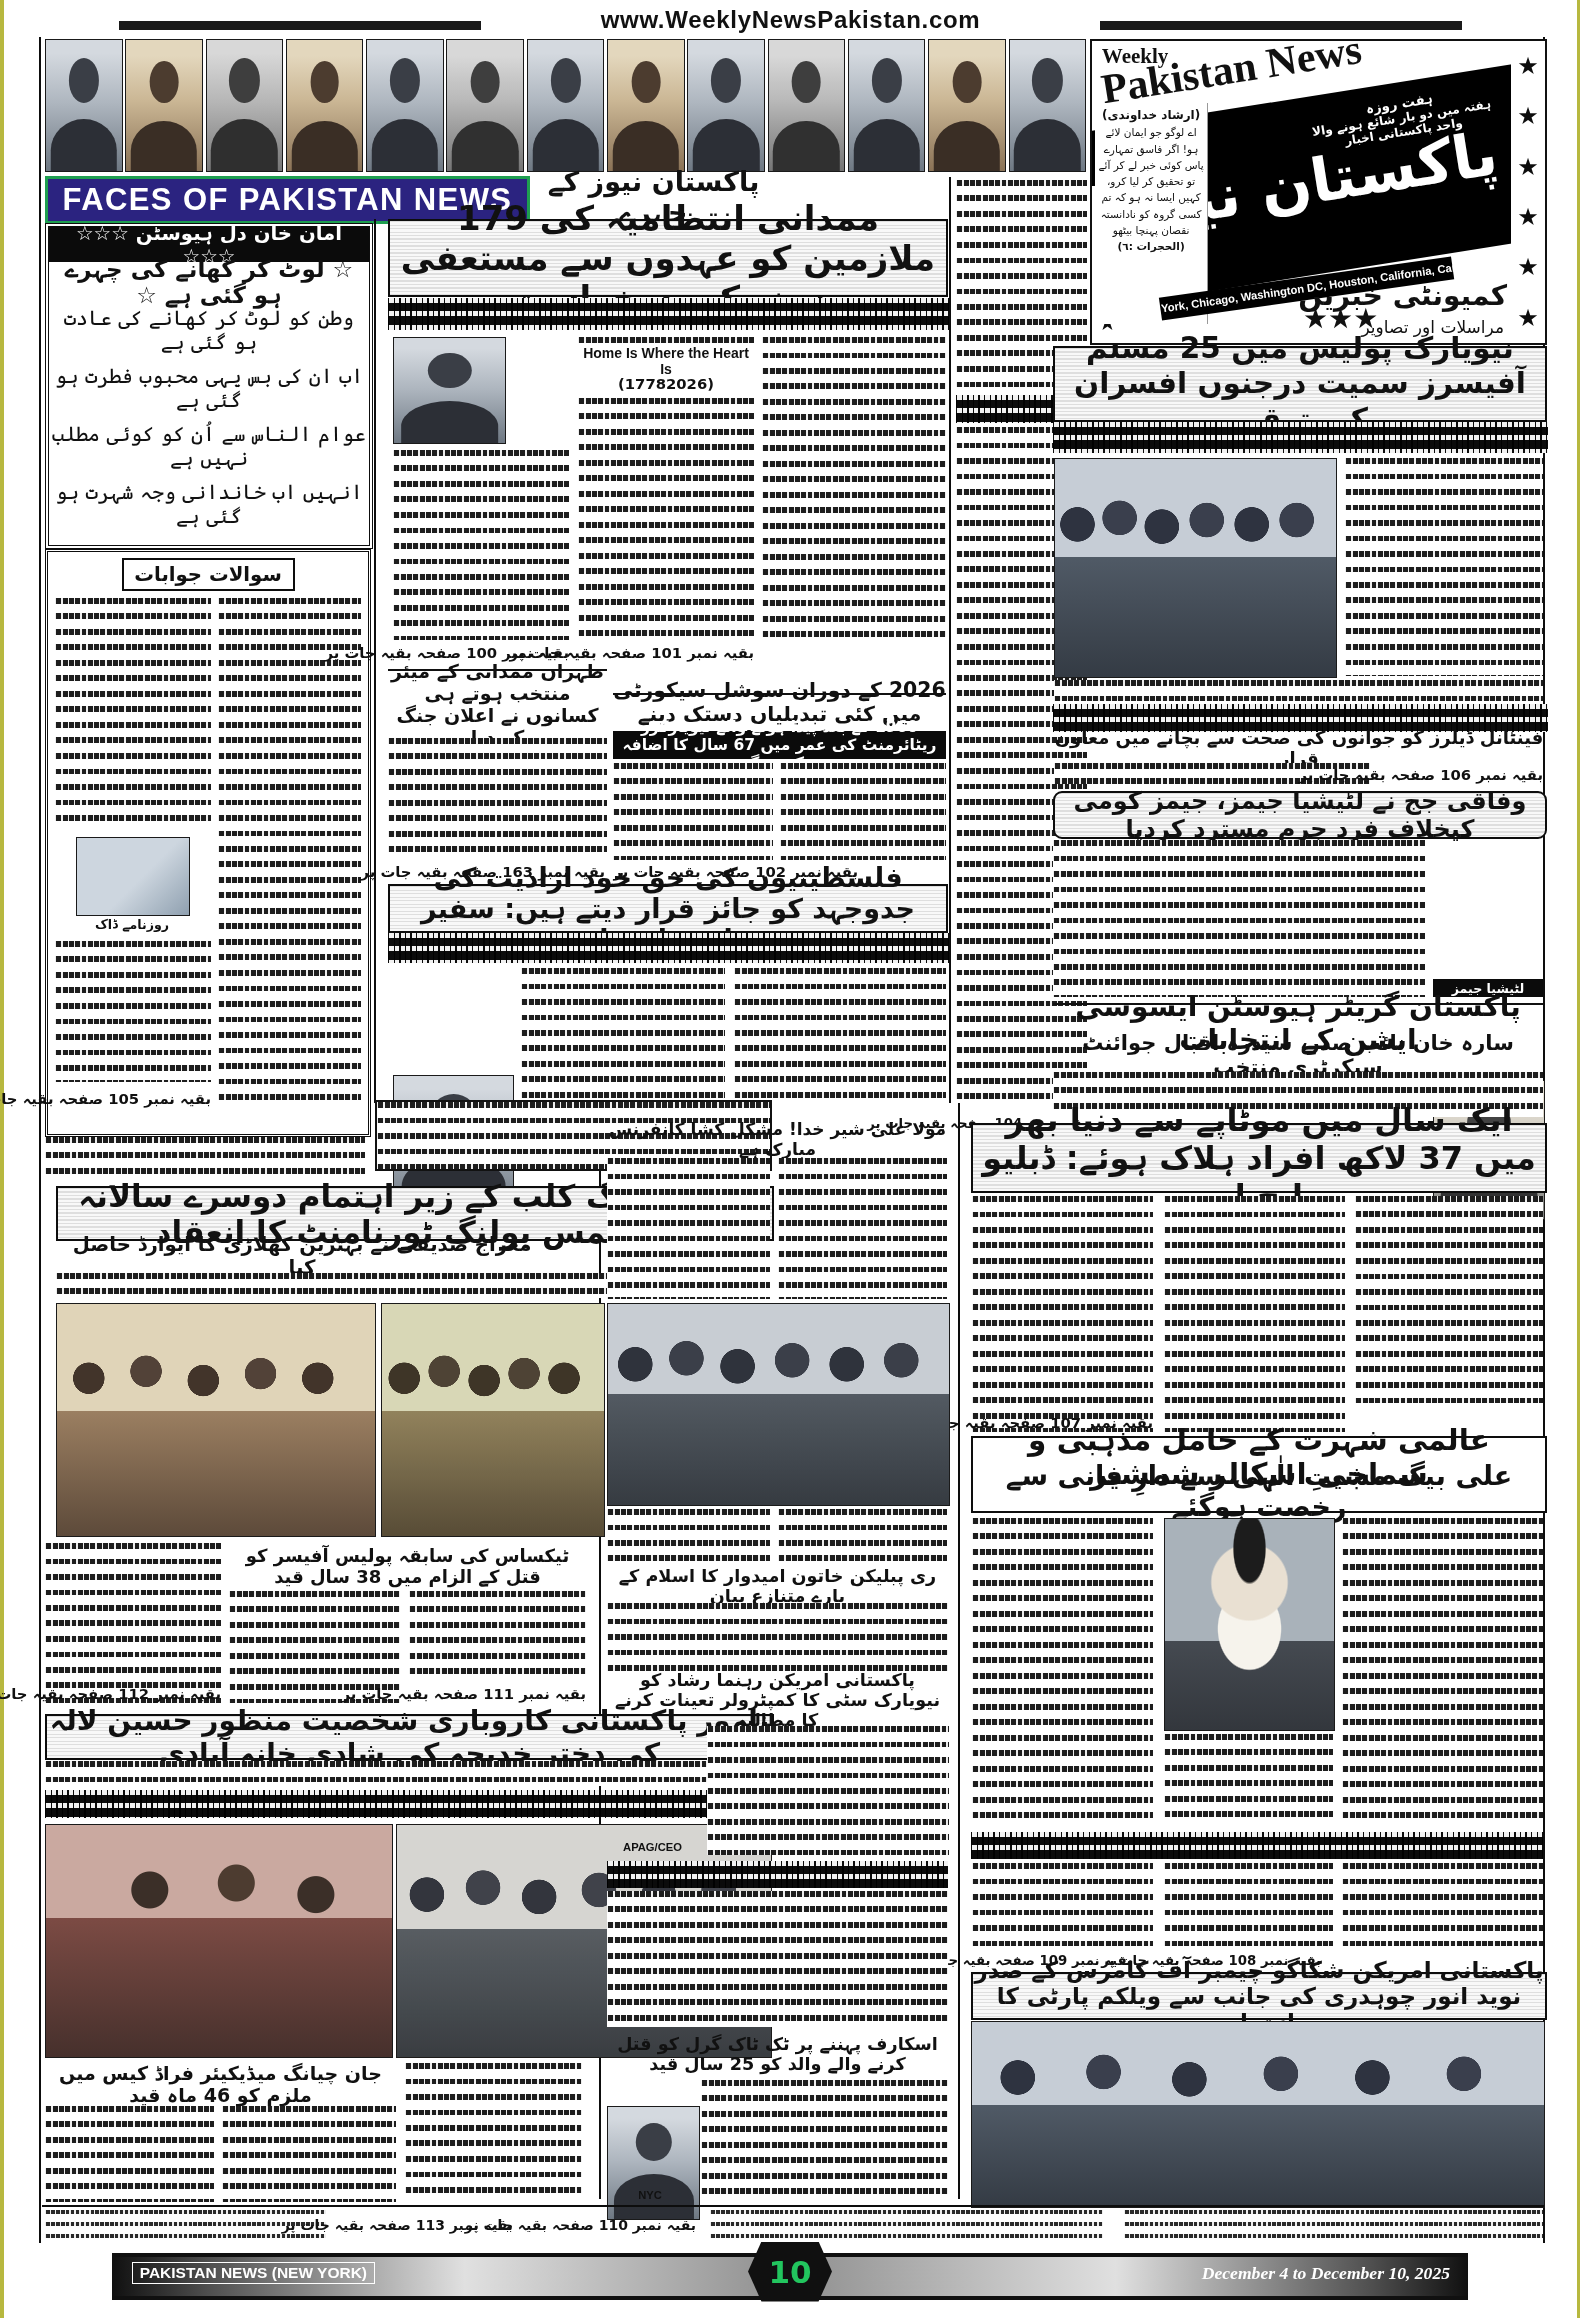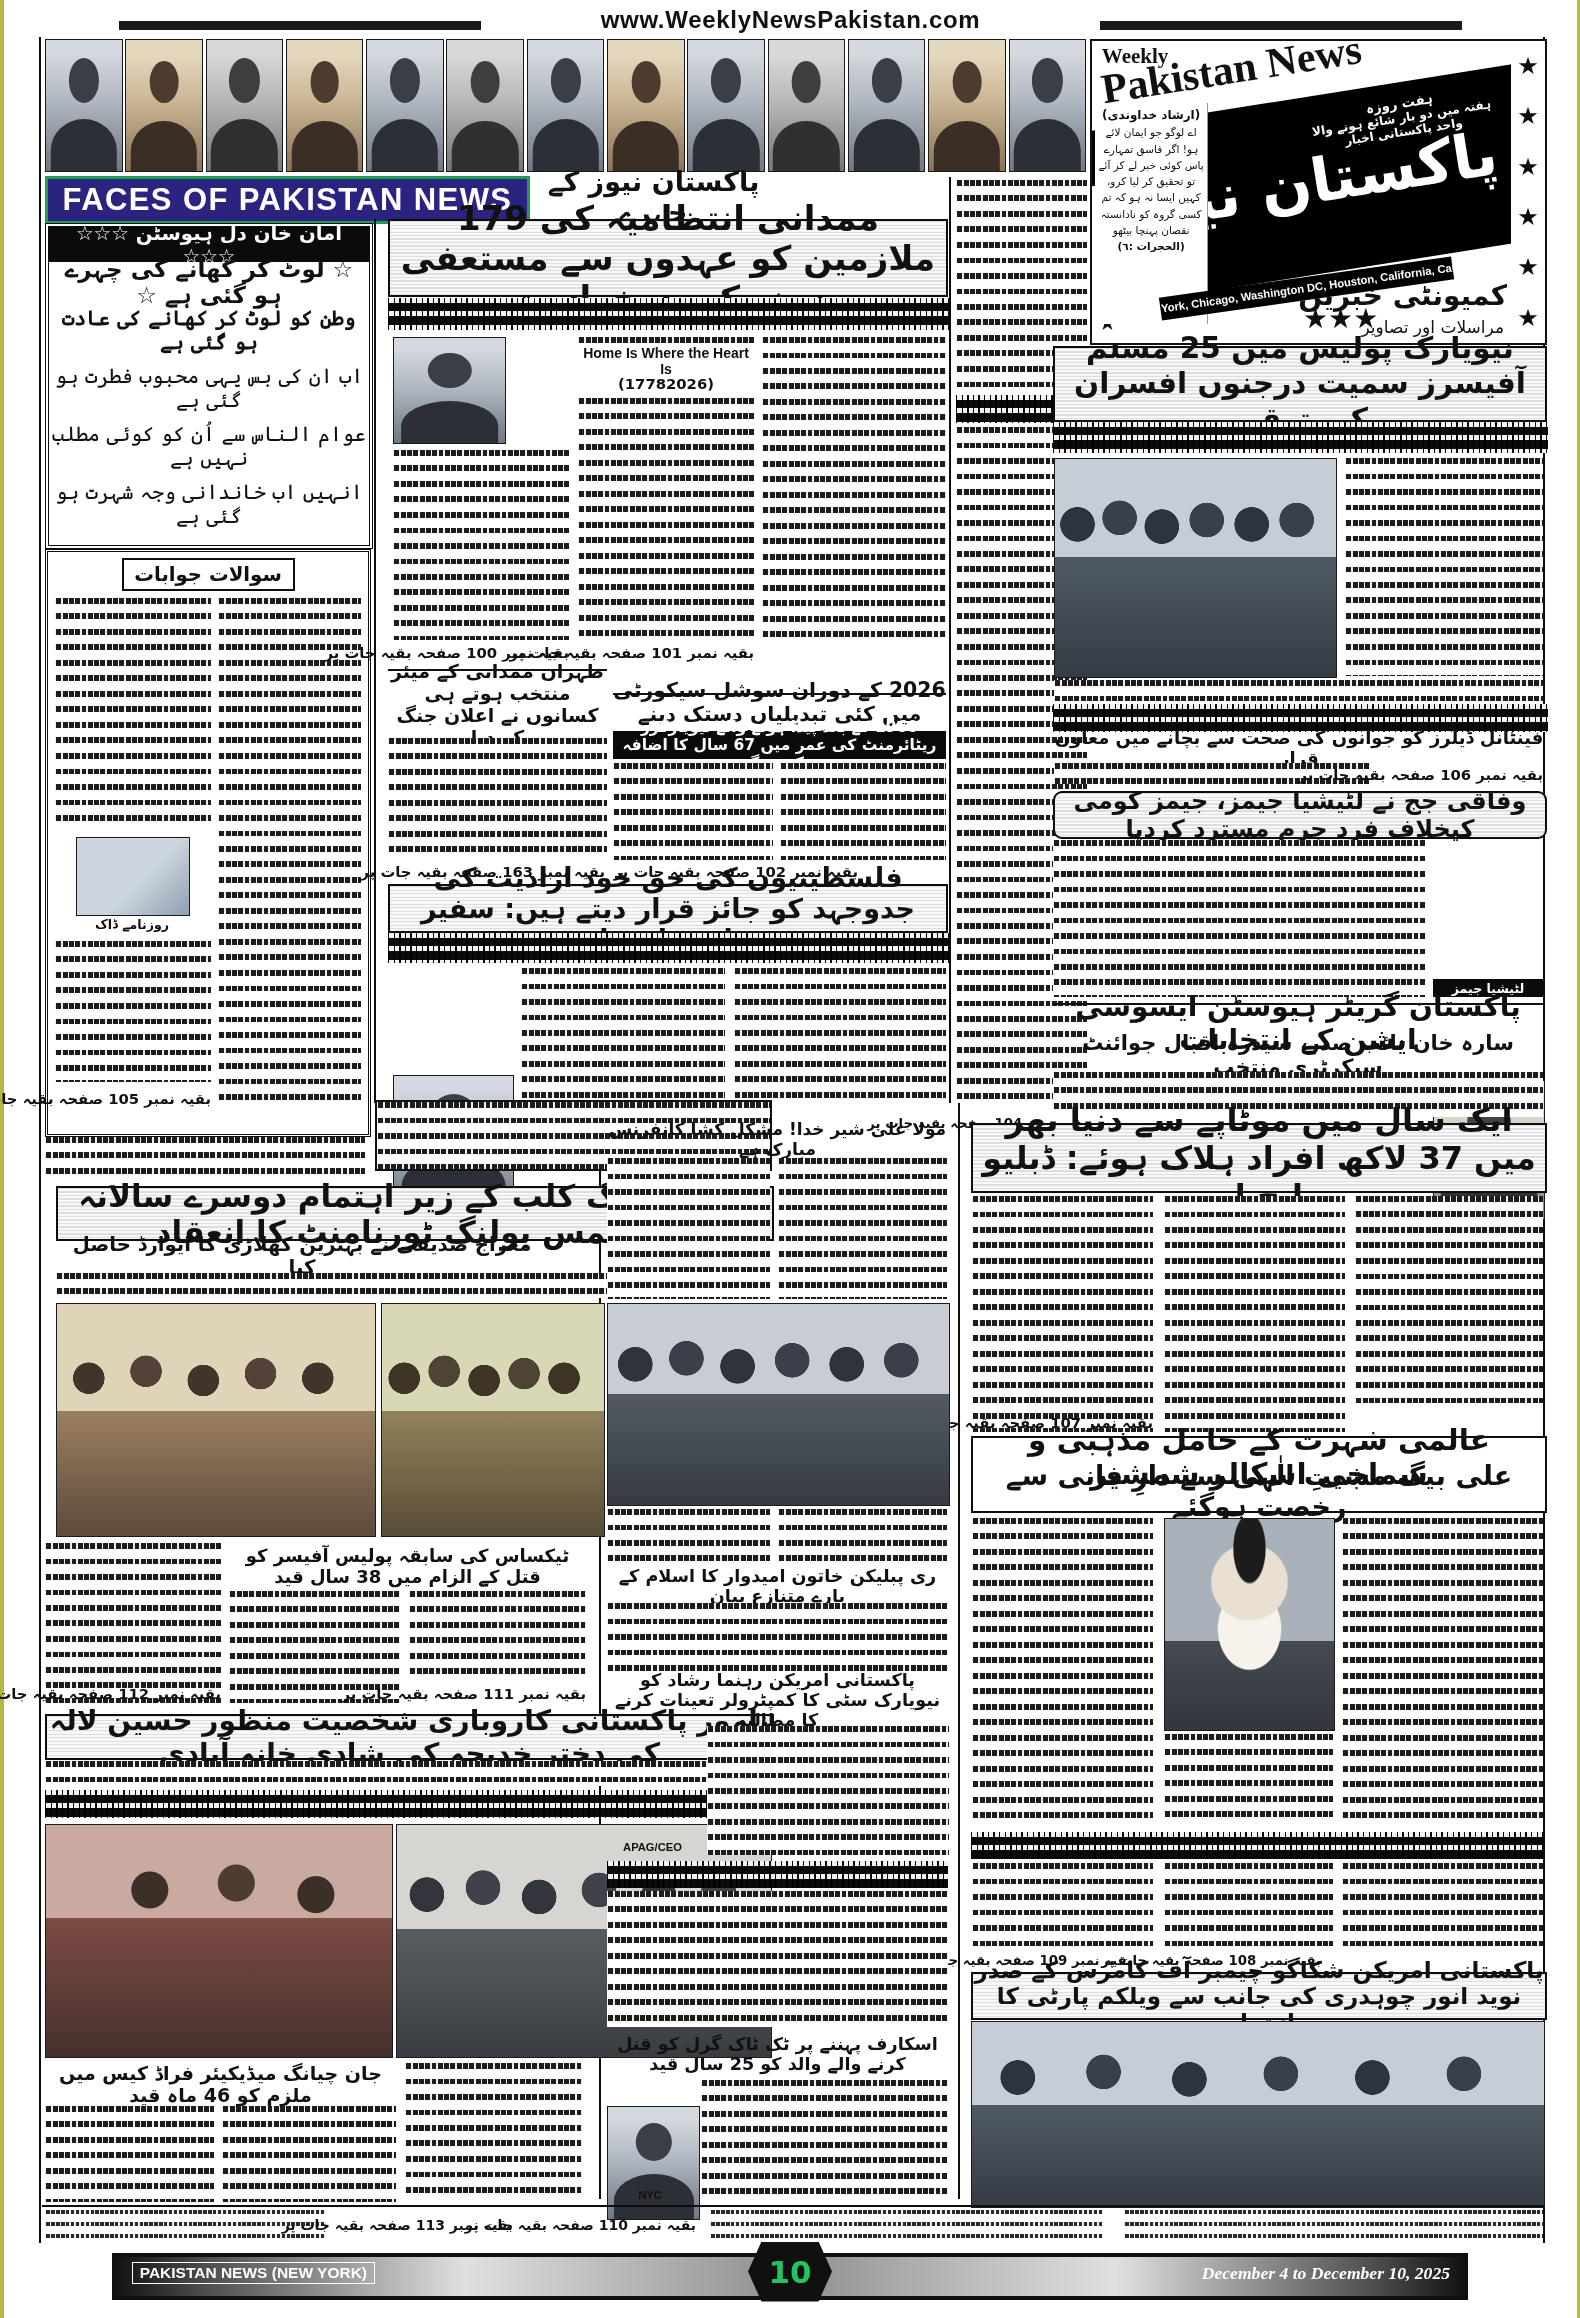--- a/index.html
+++ b/index.html
@@ -131,21 +131,21 @@
     </div>
     <div class="abs ctr" style="left:67px;bottom:44px;width:295px;height:22.5px;background:#000;color:#fff;font-weight:bold;font-size:11.2px;transform:rotate(-8deg);z-index:4;font-family:'Liberation Sans',sans-serif;white-space:nowrap;">New York, Chicago, Washington DC, Houston, California, Canada</div>
     <div class="abs" style="left:211px;bottom:8.4px;font-size:28px;z-index:4;">★★★</div>
     <div class="abs rtl" style="right:38px;bottom:31px;font-weight:bold;font-size:28px;z-index:4;">کمیونٹی خبریں</div>
     <div class="abs rtl" style="right:41px;bottom:5.6px;font-size:17px;z-index:4;">مراسلات اور تصاویر</div>
   </div>
 
   <div class="abs" style="left:45px;top:223px;width:320px;height:318px;border:4.2px double #0d0d0d;background:#fff;">
     <div class="ctr" style="height:35px;background:#0b0b0b;color:#fff;font-weight:bold;font-size:19.7px;">☆☆☆ امان خان دل ہیوسٹن ☆☆☆</div>
     <div class="ctr rtl" style="height:39px;font-weight:bold;font-size:23px;">☆ لوٹ کر کھانے کی چہرے ہو گئی ہے ☆</div>
-    <div class="ctr rtl" style="height:58px;font-size:20.4px;font-family:'DejaVu Serif',serif;font-weight:bold;">وطن کو لوٹ کر کھانے کی عادت ہو گئی ہے</div>
+    <div class="ctr rtl" style="height:58px;font-size:20.4px;font-family:'DejaVu Serif',serif;">وطن کو لوٹ کر کھانے کی عادت ہو گئی ہے</div>
     <div class="ctr rtl" style="height:58px;font-size:20.4px;font-family:'DejaVu Serif',serif;">اب ان کی بس یہی محبوب فطرت ہو گئی ہے</div>
     <div class="ctr rtl" style="height:58px;font-size:20.4px;font-family:'DejaVu Serif',serif;">عوام الناس سے اُن کو کوئی مطلب نہیں ہے</div>
     <div class="ctr rtl" style="height:58px;font-size:20.4px;font-family:'DejaVu Serif',serif;">انہیں اب خاندانی وجہ شہرت ہو گئی ہے</div>
   </div>
 
   <div class="abs" style="left:45px;top:549px;width:320px;height:582px;border:3.5px double #0d0d0d;background:#fff;">
     <div class="ctr rtl" style="margin:5.6px auto 4.2px;width:169px;height:29.5px;border:2.1px solid #0d0d0d;font-weight:bold;font-size:19.7px;">سوالات جوابات</div>
     <div style="position:relative;height:520px;margin:0 7px;">
       <div class="abs tb" style="left:163px;top:2.8px;width:143px;height:510px;"></div>
       <div class="abs tb" style="left:0;top:2.8px;width:156px;height:232px;"></div>

